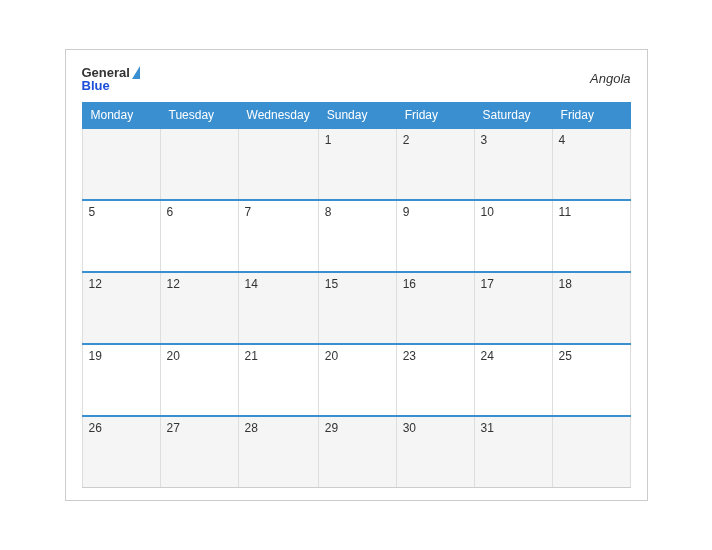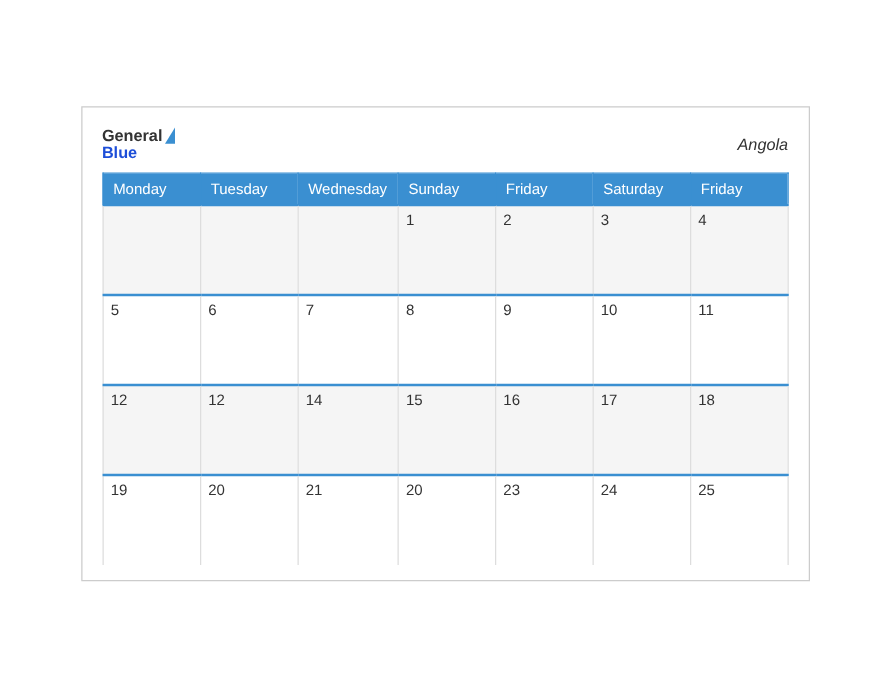--- a/index.html
+++ b/index.html
@@ -231,15 +231,36 @@
           <td>
             <span>23</span>
           </td>
           <td>
             <span>24</span>
           </td>
           <td>
             <span>25</span>
           </td>
         </tr>
+        <tr class="last-row">
+          <td>
+            <span>26</span>
+          </td>
+          <td>
+            <span>27</span>
+          </td>
+          <td>
+            <span>28</span>
+          </td>
+          <td>
+            <span>29</span>
+          </td>
+          <td>
+            <span>30</span>
+          </td>
+          <td>
+            <span>31</span>
+          </td>
+          <td class="empty"></td>
+        </tr>
       </tbody>
   </table>
 </div>
 
 </body></html>

